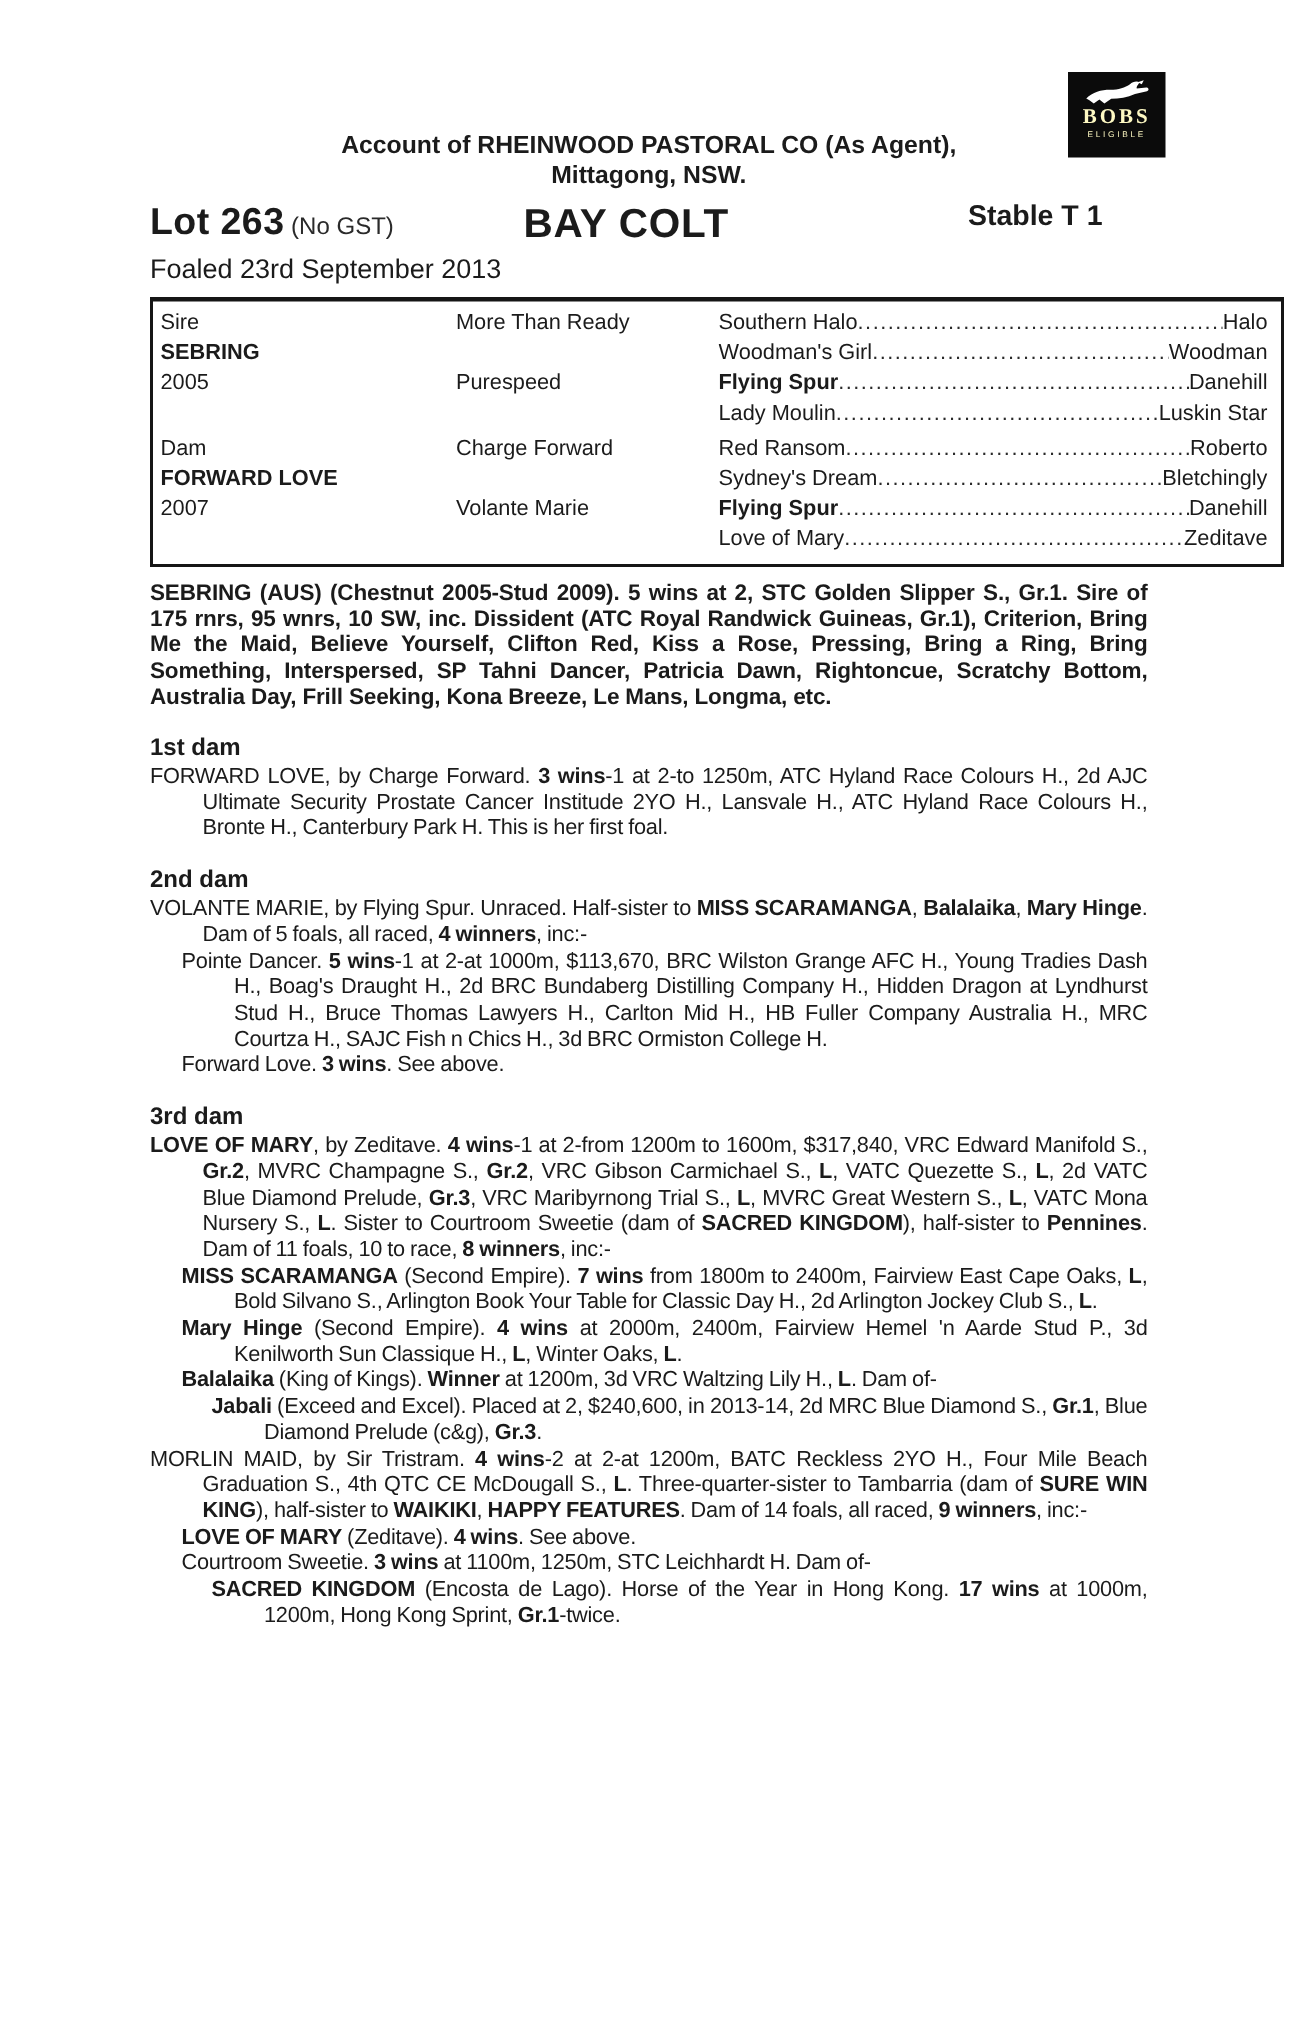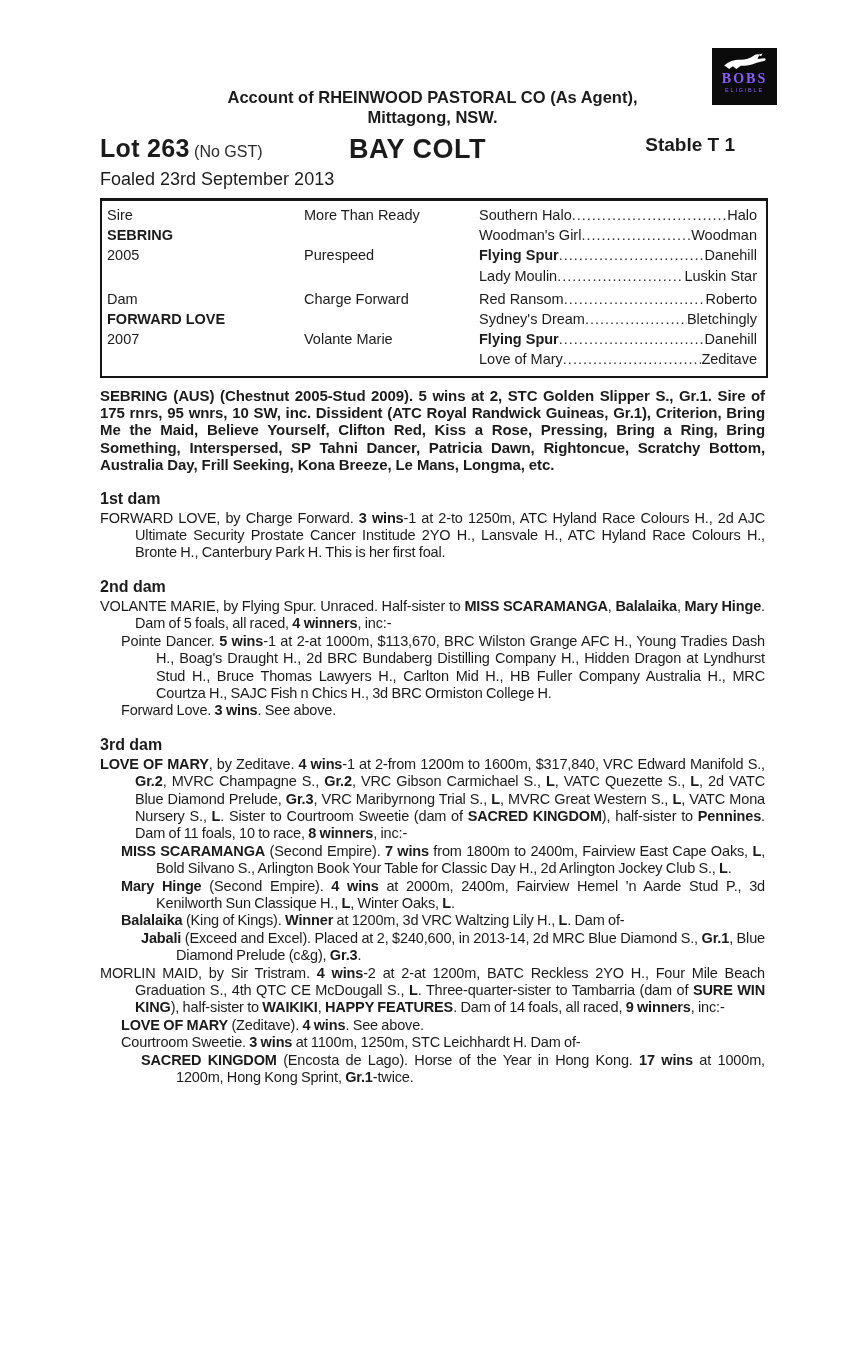--- a/index.html
+++ b/index.html
@@ -3,41 +3,41 @@
 <meta charset="utf-8">
 <style>
   html,body{margin:0;padding:0;background:#e8e8e8;}
   .page{position:relative;width:860px;height:1356px;background:#ffffff;color:#1b1b1b;
         font-family:"Liberation Sans","DejaVu Sans",sans-serif;overflow:hidden;}
   .content{position:absolute;left:100px;top:0;width:665px;}
   .b{font-weight:bold;}
 
   
   .logo{position:absolute;top:48px;right:83px;width:65px;height:57px;background:#0b0b0b;
-        color:#8b5cf6;text-align:center;box-sizing:border-box;padding-top:4px;}
+        color:#fef9c3;text-align:center;box-sizing:border-box;padding-top:4px;}
   .logo svg{display:block;margin:0 auto;width:50px;height:19px;}
   .logo-name{font-family:"Liberation Serif","DejaVu Serif",serif;font-size:14px;font-weight:bold;
              letter-spacing:2px;line-height:15px;}
   .logo-sub{font-size:5.5px;letter-spacing:1.8px;line-height:8px;}
 
   
   .account{margin-top:88px;text-align:center;font-weight:bold;font-size:16.5px;line-height:19.5px;}
   .lot-row{margin-top:7px;display:flex;align-items:flex-start;}
   .lot-cell{flex:1;}
   .lot-num{font-size:25px;font-weight:bold;letter-spacing:0.3px;}
   .gst{font-size:16px;color:#2a2a2a;}
   .big-title{flex:0 0 auto;font-size:27px;font-weight:bold;letter-spacing:0.5px;}
   .stable-cell{flex:1;text-align:right;padding-right:30px;font-size:19px;font-weight:bold;}
   .foaled-row{margin-top:4px;display:flex;justify-content:space-between;align-items:baseline;
               font-size:18px;}
   .brand-r{display:inline-block;font-size:12px;position:relative;top:-6px;margin-left:6px;}
   .brand-p{display:inline-block;font-size:10.5px;position:relative;top:-3px;margin-right:12px;}
 
   
-  .ped-table{margin-top:8px;width:668px;box-sizing:border-box;border:2px solid #151515;
+  .ped-table{margin-top:8px;width:756px;box-sizing:border-box;border:2px solid #151515;
              border-top-width:3px;padding:4px 9px 6px 5px;}
   .ped-row{display:grid;grid-template-columns:197px 175px 1fr;font-size:14.5px;line-height:20.2px;}
   .dam-gap{margin-top:3px;}
   .ped-c3{display:flex;align-items:center;overflow:hidden;}
   .ped-name{white-space:nowrap;}
   .ped-dots{flex:1 1 auto;overflow:hidden;white-space:nowrap;color:#2a2a2a;min-width:8px;}
   .ped-dots::after{content:"......................................................................................";letter-spacing:1px;font-size:14.5px;}
   .ped-anc{white-space:nowrap;}
 
   

